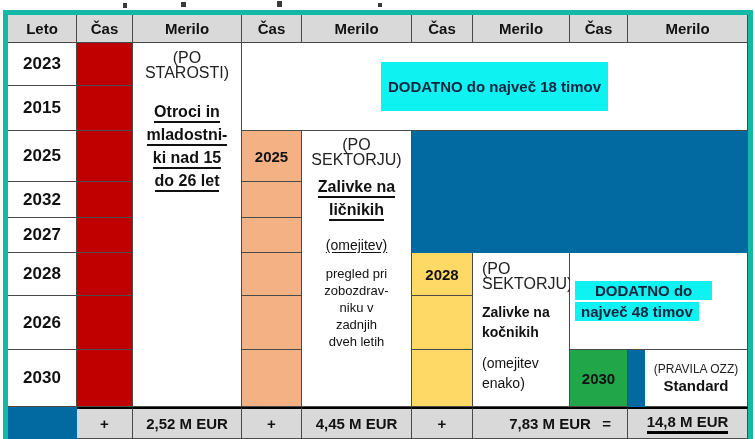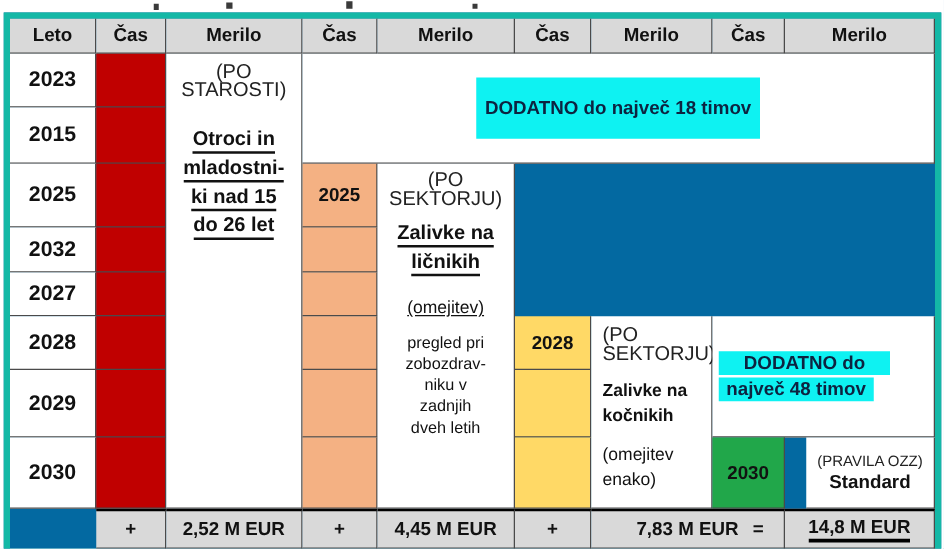--- a/index.html
+++ b/index.html
@@ -61,21 +61,21 @@
     <div class="c hd" style="grid-area:1/7/2/8">Merilo</div>
     <div class="c hd" style="grid-area:1/8/2/9">Čas</div>
     <div class="c hd" style="grid-area:1/9/2/10">Merilo</div>
 
     <div class="c yr" style="grid-area:2/1/3/2">2023</div>
     <div class="c yr" style="grid-area:3/1/4/2">2015</div>
     <div class="c yr" style="grid-area:4/1/5/2">2025</div>
     <div class="c yr" style="grid-area:5/1/6/2">2032</div>
     <div class="c yr" style="grid-area:6/1/7/2">2027</div>
     <div class="c yr" style="grid-area:7/1/8/2">2028</div>
-    <div class="c yr" style="grid-area:8/1/9/2">2029</div>
+    <div class="c yr" style="grid-area:8/1/9/2">2026</div>
     <div class="c yr" style="grid-area:9/1/10/2">2030</div>
 
     <div class="c red" style="grid-area:2/2/3/3"></div>
     <div class="c red" style="grid-area:3/2/4/3"></div>
     <div class="c red" style="grid-area:4/2/5/3"></div>
     <div class="c red" style="grid-area:5/2/6/3"></div>
     <div class="c red" style="grid-area:6/2/7/3"></div>
     <div class="c red" style="grid-area:7/2/8/3"></div>
     <div class="c red" style="grid-area:8/2/9/3"></div>
     <div class="c red" style="grid-area:9/2/10/3"></div>

